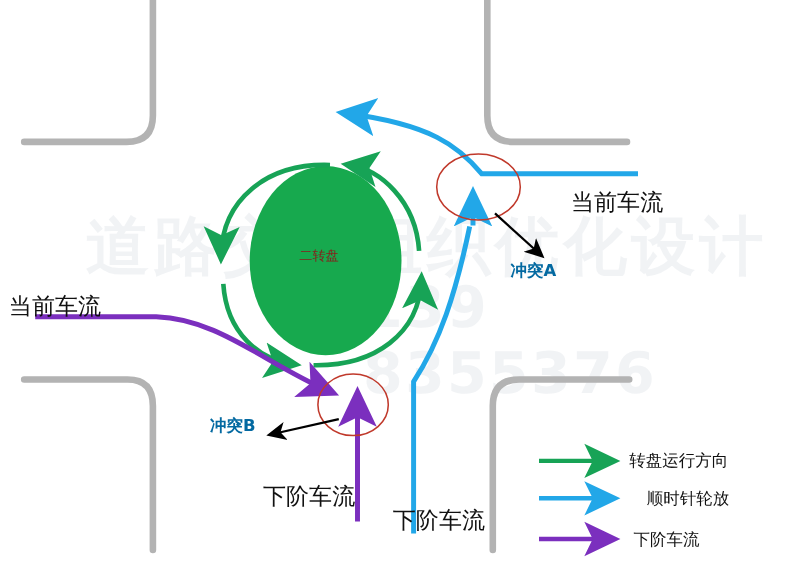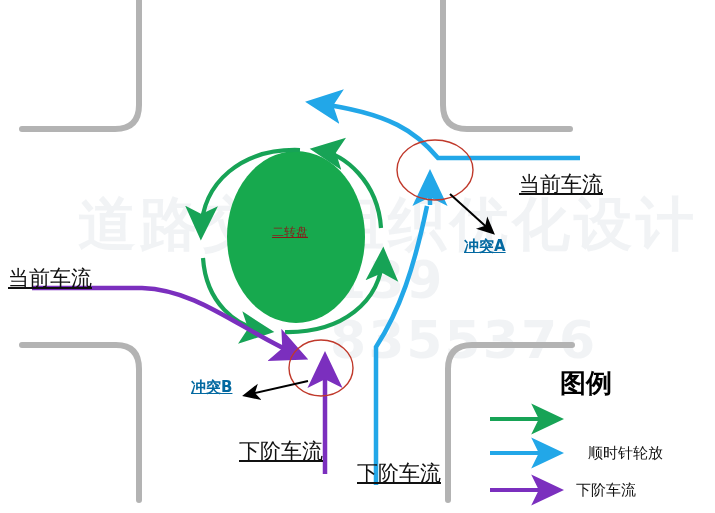--- a/index.html
+++ b/index.html
@@ -3,21 +3,21 @@
 <meta charset="utf-8">
 <style>
   html,body{margin:0;padding:0;background:#ffffff;}
   body{
     width:715px;height:513px;position:relative;overflow:hidden;
     font-family:"DejaVu Sans","Liberation Sans",sans-serif;
     background:#ffffff;
   }
   #stage{position:absolute;left:0;top:0;width:715px;height:513px;}
   svg#scene{position:absolute;left:0;top:0;width:715px;height:513px;}
-  .lbl{position:absolute;white-space:nowrap;line-height:1;text-decoration:underline;}
+  .lbl{position:absolute;white-space:nowrap;line-height:1;}
   .lbl-flow{font-size:21px;color:#111111;font-family:"DejaVu Sans","Liberation Sans",sans-serif;}
   .lbl-conflict{font-size:15px;font-weight:bold;color:#0369a1;font-family:"DejaVu Sans","Liberation Sans",sans-serif;}
   .lbl-center{font-size:12px;color:#8b1a1a;font-family:"DejaVu Serif","Liberation Serif",serif;margin-left:19px;}
   .legend-title{font-size:26px;font-weight:bold;color:#000000;font-family:"DejaVu Serif","Liberation Serif",serif;}
   .legend-text{font-size:15px;color:#111111;font-family:"DejaVu Sans","Liberation Sans",sans-serif;}
   .wm{position:absolute;color:rgba(120,135,160,0.10);font-weight:bold;user-select:none;}
 </style>
 </head>
 <body>
 
@@ -103,21 +103,21 @@
 
   <div class="lbl lbl-flow" style="left:239px;top:441px;">下阶车流</div>
 
   <div class="lbl lbl-flow" style="left:357px;top:463px;">下阶车流</div>
 
   <div class="lbl lbl-conflict" style="left:464px;top:239px;">冲突A</div>
 
   <div class="lbl lbl-conflict" style="left:191px;top:380px;">冲突B</div>
 
   <div style="position:absolute;left:460px;top:366px;width:250px;height:147px;">
-    <div class="legend-title" style="position:absolute;left:100px;top:0px;">图例</div>
 
+    <div class="legend-text" style="position:absolute;left:112px;top:44px;">转盘运行方向</div>
 
     <div class="legend-text" style="position:absolute;left:128px;top:78px;">顺时针轮放</div>
 
     <div class="legend-text" style="position:absolute;left:116px;top:115px;">下阶车流</div>
   </div>
 
 </div>
 
 </body></html>

